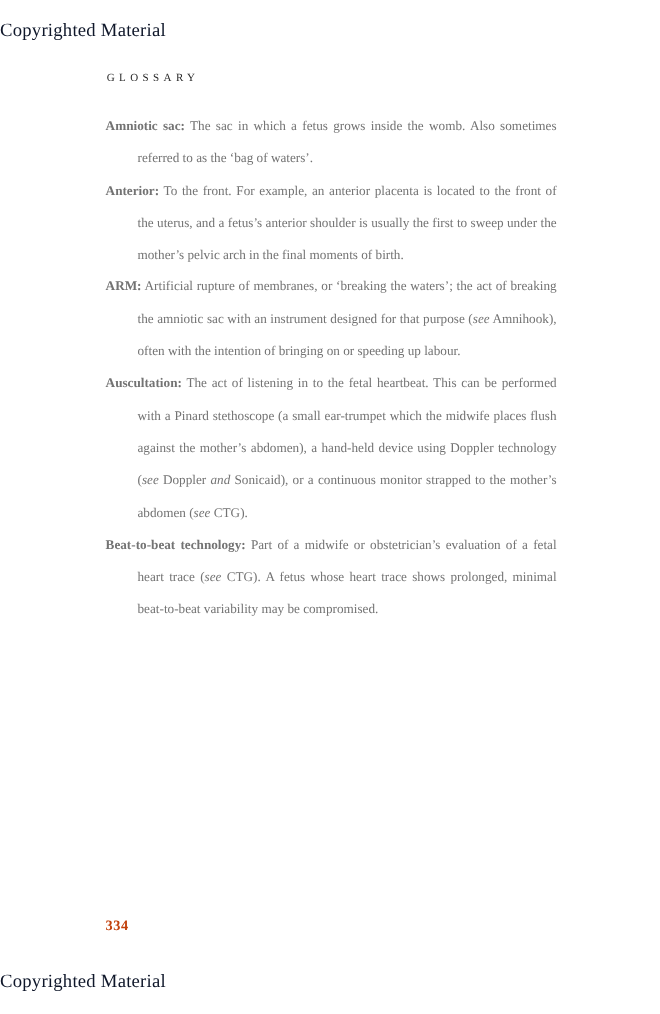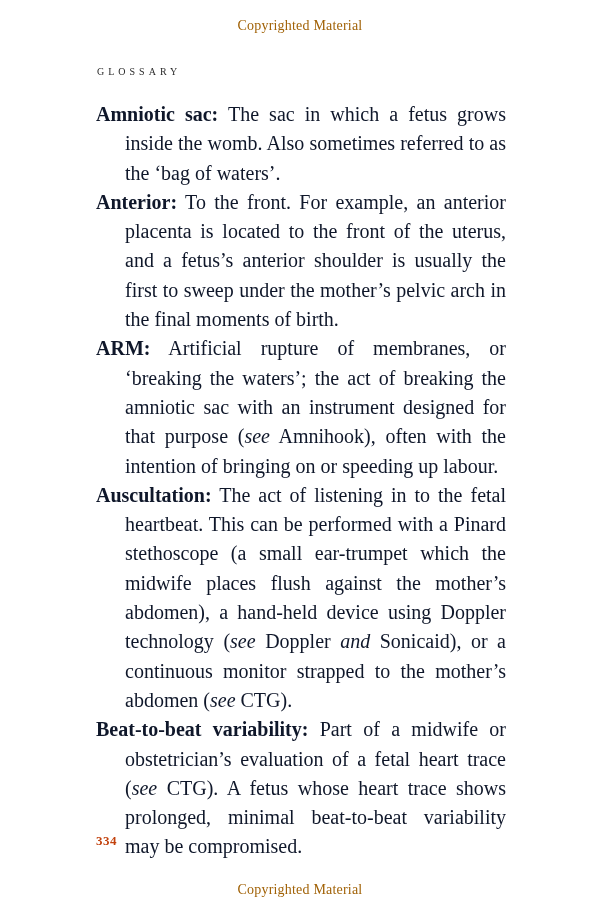--- a/index.html
+++ b/index.html
@@ -13,24 +13,24 @@
     height: 922px;
     background: #ffffff;
     font-family: "Liberation Serif", serif;
     color: #1c1c1c;
     overflow: hidden;
   }
   .notice {
     position: absolute;
     left: 0;
     width: 100%;
-    text-align: center;
+    text-align: left;
     font-family: "Liberation Serif", serif;
-    font-size: 14px;
-    color: #a16207;
+    font-size: 17px;
+    color: #0f172a;
     letter-spacing: 0.2px;
   }
   .notice.top { top: 18px; }
   .notice.bottom { top: 882px; }
   .glossary-header {
     position: absolute;
     top: 66px;
     left: 97px;
     font-family: Liberation Serif, serif;
     font-size: 10px;
@@ -39,26 +39,26 @@
     color: #2a2a2a;
   }
   .content {
     position: absolute;
     top: 100px;
     left: 96px;
     width: 410px;
   }
   .entry {
     margin: 0;
-    font-size: 20px;
+    font-size: 12px;
     line-height: 29.3px;
     text-align: justify;
     padding-left: 29px;
     text-indent: -29px;
-    color: #0f172a;
+    color: #737373;
   }
   .entry b {
     font-weight: bold;
   }
   .entry i {
     font-style: italic;
     margin-top: 37px;
   }
   .page-number {
     position: absolute;
@@ -78,20 +78,20 @@
 
   <div class="notice top">Copyrighted Material</div>
 
   <div class="glossary-header">GLOSSARY</div>
 
   <div class="content">
       <p class="entry"><b>Amniotic sac:</b><span> The sac in which a fetus grows inside the womb. Also sometimes referred to as the ‘bag of waters’.</span></p>
       <p class="entry"><b>Anterior:</b><span> To the front. For example, an anterior placenta is located to the front of the uterus, and a fetus’s anterior shoulder is usually the first to sweep under the mother’s pelvic arch in the final moments of birth.</span></p>
       <p class="entry"><b>ARM:</b><span> Artificial rupture of membranes, or ‘breaking the waters’; the act of breaking the amniotic sac with an instrument designed for that purpose (</span><i>see</i><span> Amnihook), often with the intention of bringing on or speeding up labour.</span></p>
       <p class="entry"><b>Auscultation:</b><span> The act of listening in to the fetal heartbeat. This can be performed with a Pinard stethoscope (a small ear-trumpet which the midwife places flush against the mother’s abdomen), a hand-held device using Doppler technology (</span><i>see</i><span> Doppler </span><i>and</i><span> Sonicaid), or a continuous monitor strapped to the mother’s abdomen (</span><i>see</i><span> CTG).</span></p>
-      <p class="entry"><b>Beat-to-beat variability:</b><span> Part of a midwife or obstetrician’s evaluation of a fetal heart trace (</span><i>see</i><span> CTG). A fetus whose heart trace shows prolonged, minimal beat-to-beat variability may be compromised.</span></p>
+      <p class="entry"><b>Beat-to-beat technology:</b><span> Part of a midwife or obstetrician’s evaluation of a fetal heart trace (</span><i>see</i><span> CTG). A fetus whose heart trace shows prolonged, minimal beat-to-beat variability may be compromised.</span></p>
     </div>
 
   <div class="page-number">334</div>
 
   <div class="notice bottom">Copyrighted Material</div>
 
 </div>
 
 </body></html>

